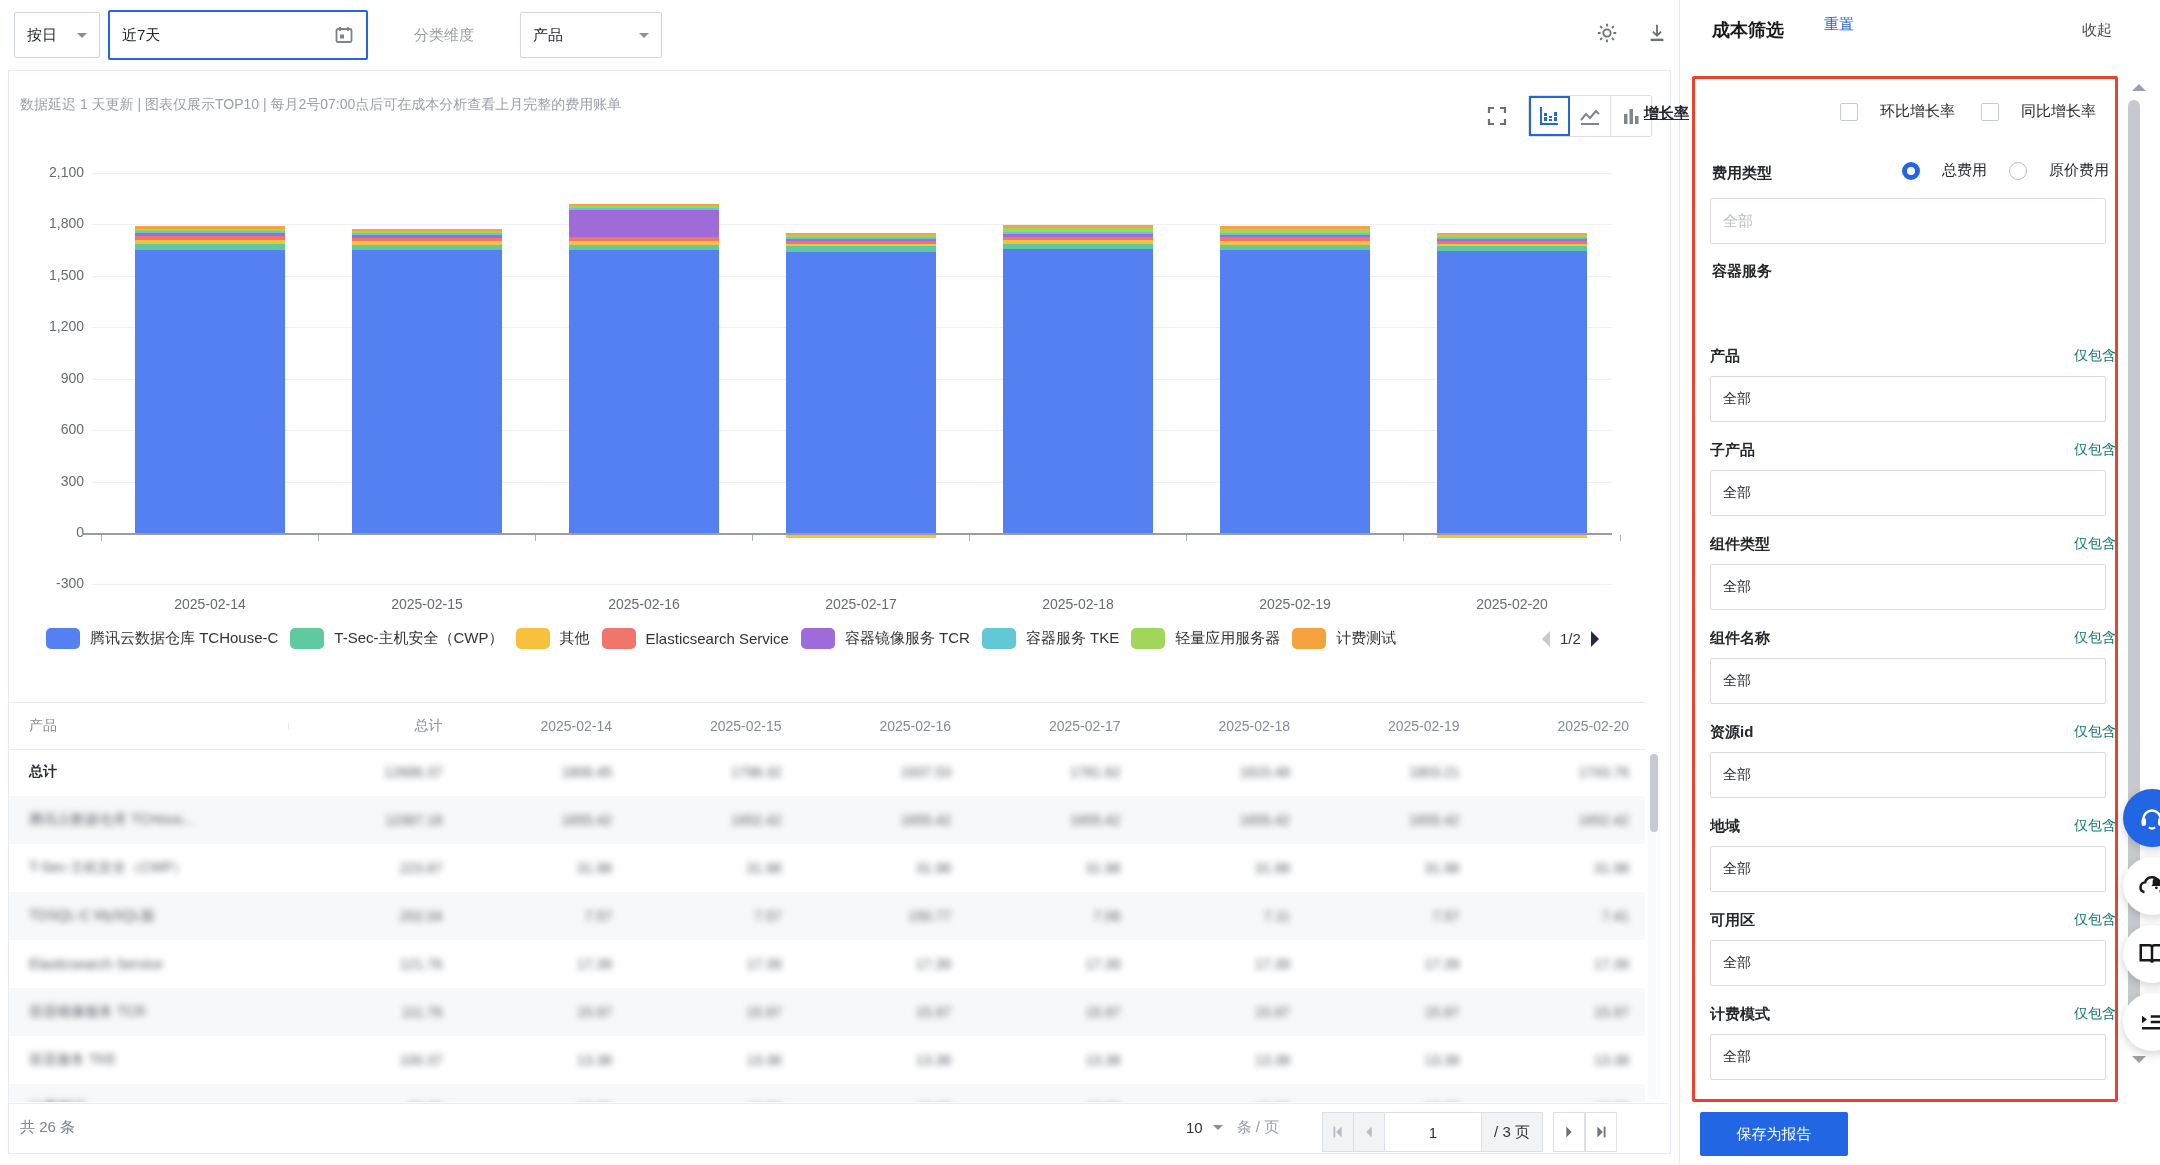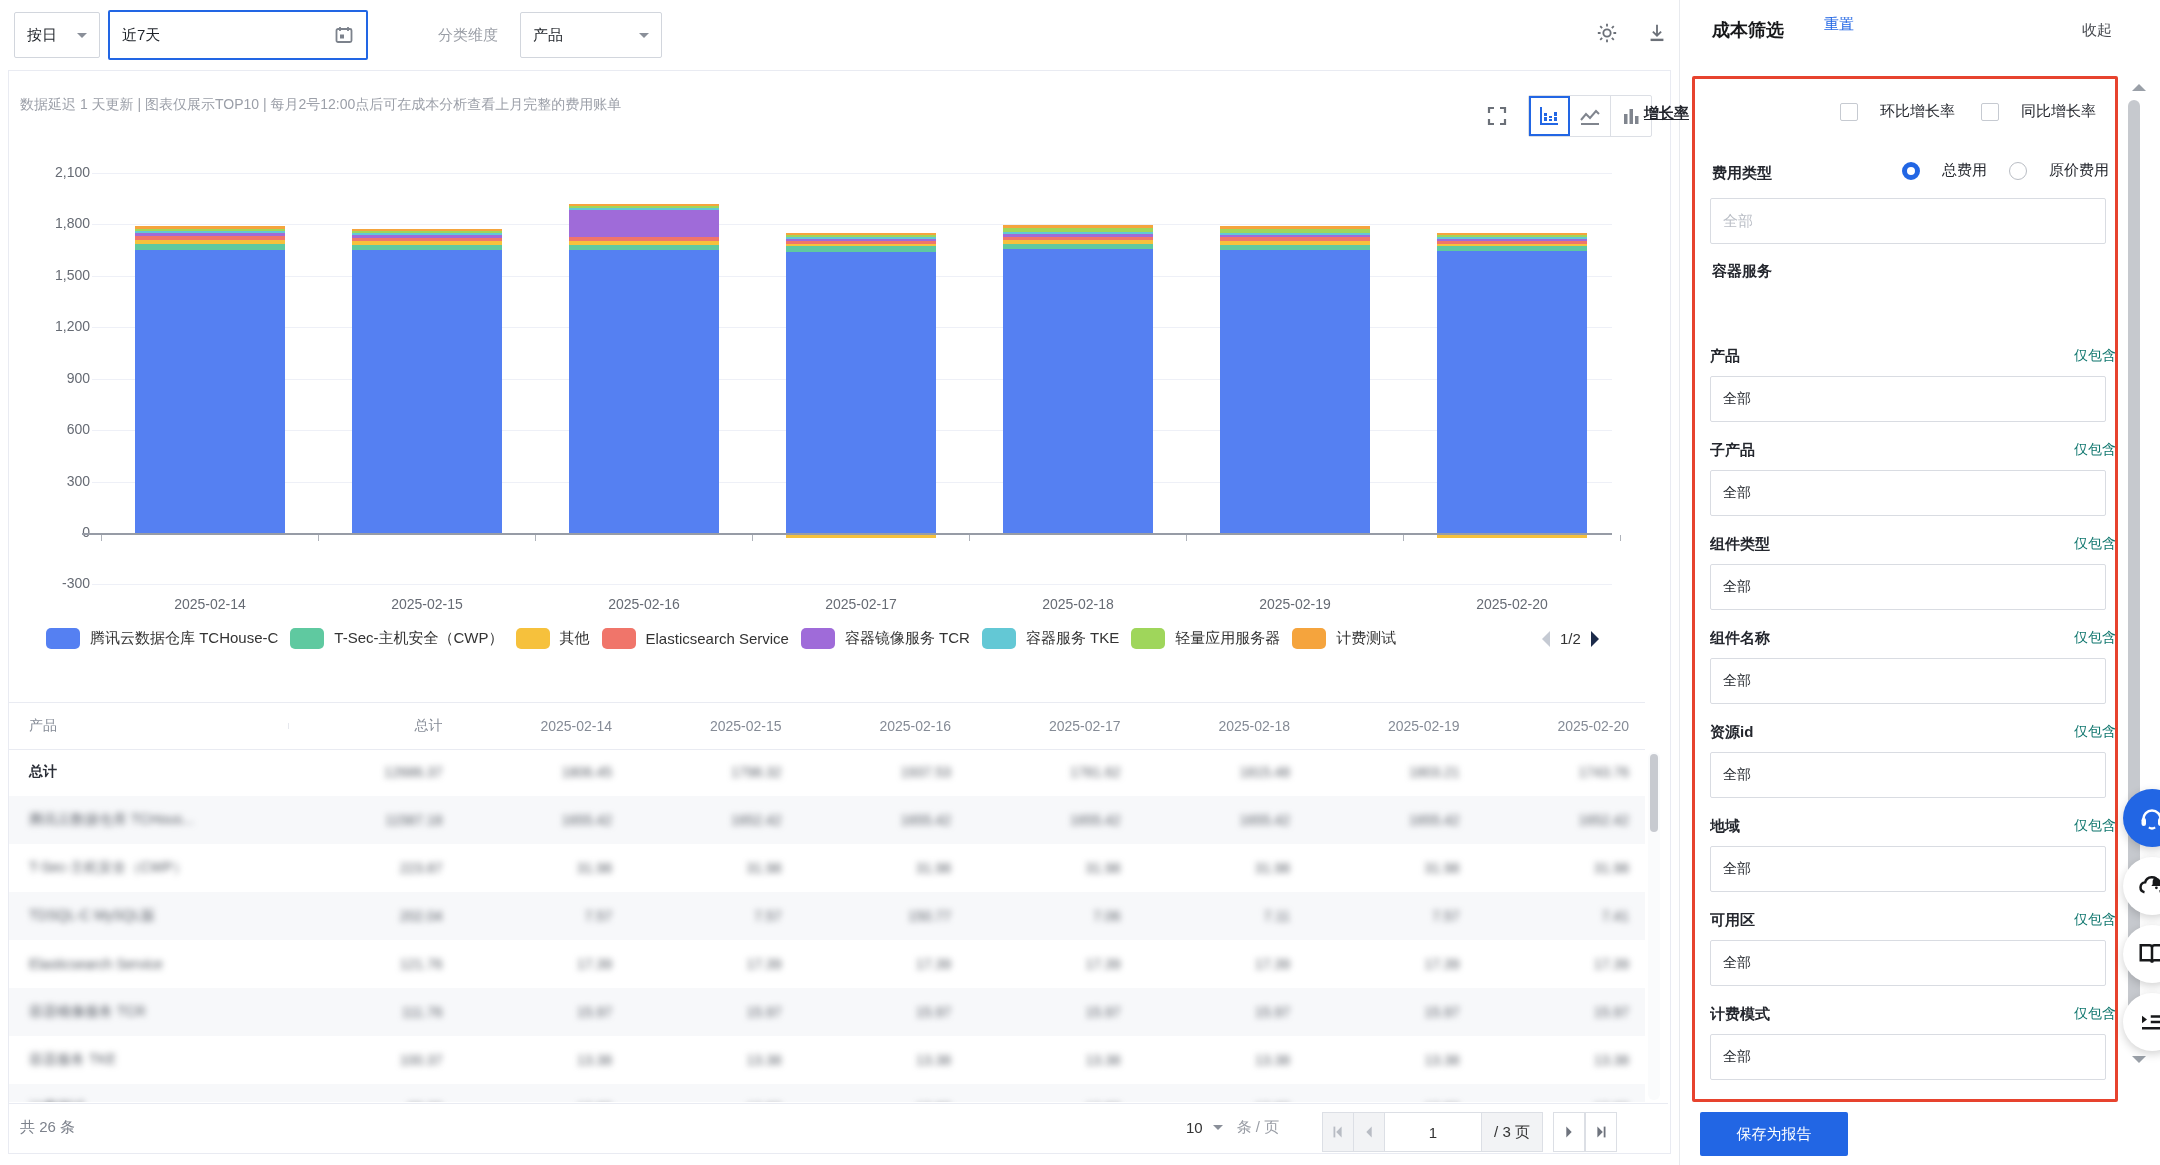--- a/index.html
+++ b/index.html
@@ -18,21 +18,21 @@
   .card{position:absolute;left:8px;top:70px;width:1661px;height:1082px;border:1px solid #e9ebf2;background:#fff;}
   .notice{position:absolute;left:20px;top:96px;color:#9b9fa8;font-size:14px;}
   .fsbtn{position:absolute;left:1478px;top:97px;width:38px;height:38px;display:flex;align-items:center;justify-content:center;cursor:pointer;}
   .ctgroup{position:absolute;left:1528px;top:95px;display:flex;border:1px solid #dcdfe5;border-radius:2px;background:#fff;}
   .ctbtn{width:40px;height:40px;display:flex;align-items:center;justify-content:center;cursor:pointer;border-right:1px solid #dcdfe5;}
   .ctbtn:last-child{border-right:none;}
   .ctbtn.active{outline:2px solid #2266e4;outline-offset:-2px;}
   
   .gridline{position:absolute;height:1px;background:#eef0f7;}
   .axisline{position:absolute;height:2px;background:#979ca6;z-index:3;}
-  .ytick{position:absolute;left:16px;width:74px;text-align:right;color:#666b74;font-size:14px;}
+  .ytick{position:absolute;left:10px;width:74px;text-align:right;color:#666b74;font-size:14px;}
   .xtick{position:absolute;width:216px;text-align:center;color:#666b74;font-size:14px;}
   .seg{position:absolute;z-index:2;}
   .axtickmark{position:absolute;width:1px;height:6px;background:#aeb2ba;z-index:3;}
   
   #legend{position:absolute;left:46px;top:628px;width:1470px;display:flex;align-items:center;gap:12px;flex-wrap:nowrap;overflow:hidden;}
   .legitem{display:flex;align-items:center;gap:10px;font-size:15px;color:#333;white-space:nowrap;cursor:pointer;}
   .legswatch{width:34px;height:21px;border-radius:5px;flex:0 0 auto;}
   .legpager{position:absolute;left:1542px;top:630px;display:flex;align-items:center;gap:10px;font-size:15px;color:#333;}
   .tri{width:0;height:0;border:8px solid transparent;}
   .tri.left{border-right-color:#c5cad3;border-left:none;cursor:pointer;}
@@ -109,21 +109,21 @@
   </div>
   <div class="datebox" style="left:108px;top:10px;width:232px;height:46px;">
     <span>近7天</span>
     <svg width="20" height="20" viewBox="0 0 20 20">
       <rect x="2.5" y="4" width="15" height="13" rx="1.5" fill="none" stroke="#7c828c" stroke-width="1.8"></rect>
       <line x1="6" y1="2" x2="6" y2="6" stroke="#7c828c" stroke-width="1.8"></line>
       <line x1="14" y1="2" x2="14" y2="6" stroke="#7c828c" stroke-width="1.8"></line>
       <rect x="6" y="9.5" width="4" height="4" fill="#7c828c"></rect>
     </svg>
   </div>
-  <div class="dimlabel" style="left:414px;top:26px;margin-left:24px;">分类维度</div>
+  <div class="dimlabel" style="left:414px;top:26px;">分类维度</div>
   <div class="selbox" style="left:520px;top:12px;width:116px;height:44px;">
     <span>产品</span>
     <span class="caret"></span>
   </div>
 
   <div class="iconbtn" style="left:1590px;top:16px;">
     <svg width="22" height="22" viewBox="0 0 24 24">
       <circle cx="12" cy="12" r="4" fill="none" stroke="#6b7078" stroke-width="2"></circle>
       <g stroke="#6b7078" stroke-width="2">
         <path d="M12 2v3M12 19v3M2 12h3M19 12h3M4.6 4.6l2.1 2.1M17.3 17.3l2.1 2.1M19.4 4.6l-2.1 2.1M6.7 17.3l-2.1 2.1"></path>
@@ -131,21 +131,21 @@
     </svg>
   </div>
   <div class="iconbtn" style="left:1640px;top:16px;">
     <svg width="22" height="22" viewBox="0 0 24 24">
       <path d="M12 3v11M7.5 10.5L12 15l4.5-4.5" fill="none" stroke="#6b7078" stroke-width="2"></path>
       <path d="M5 19.5h14" stroke="#6b7078" stroke-width="2.6"></path>
     </svg>
   </div>
 
   <div class="card"></div>
-  <div class="notice">数据延迟 1 天更新 | 图表仅展示TOP10 | 每月2号12:00点后可在成本分析查看上月完整的费用账单</div>
+  <div class="notice">数据延迟 1 天更新 | 图表仅展示TOP10 | 每月2号07:00点后可在成本分析查看上月完整的费用账单</div>
 
   <div class="fsbtn">
     <svg width="24" height="24" viewBox="0 0 24 24">
       <g fill="none" stroke="#6b7078" stroke-width="2.2">
         <path d="M4 9V4h5M15 4h5v5M20 15v5h-5M9 20H4v-5"></path>
       </g>
     </svg>
   </div>
   <div class="ctgroup">
     <div class="ctbtn active">

